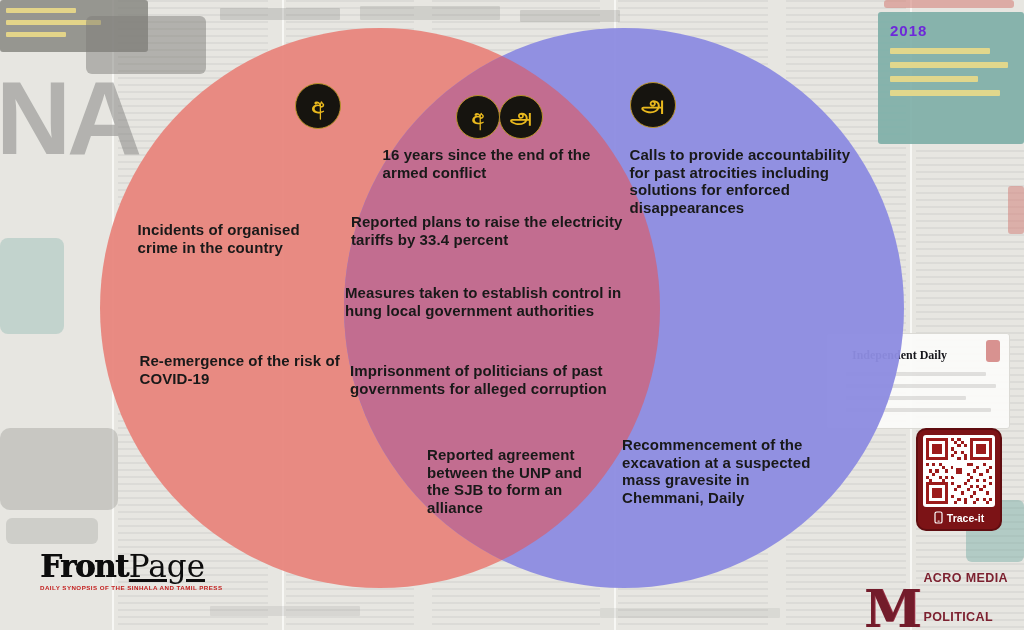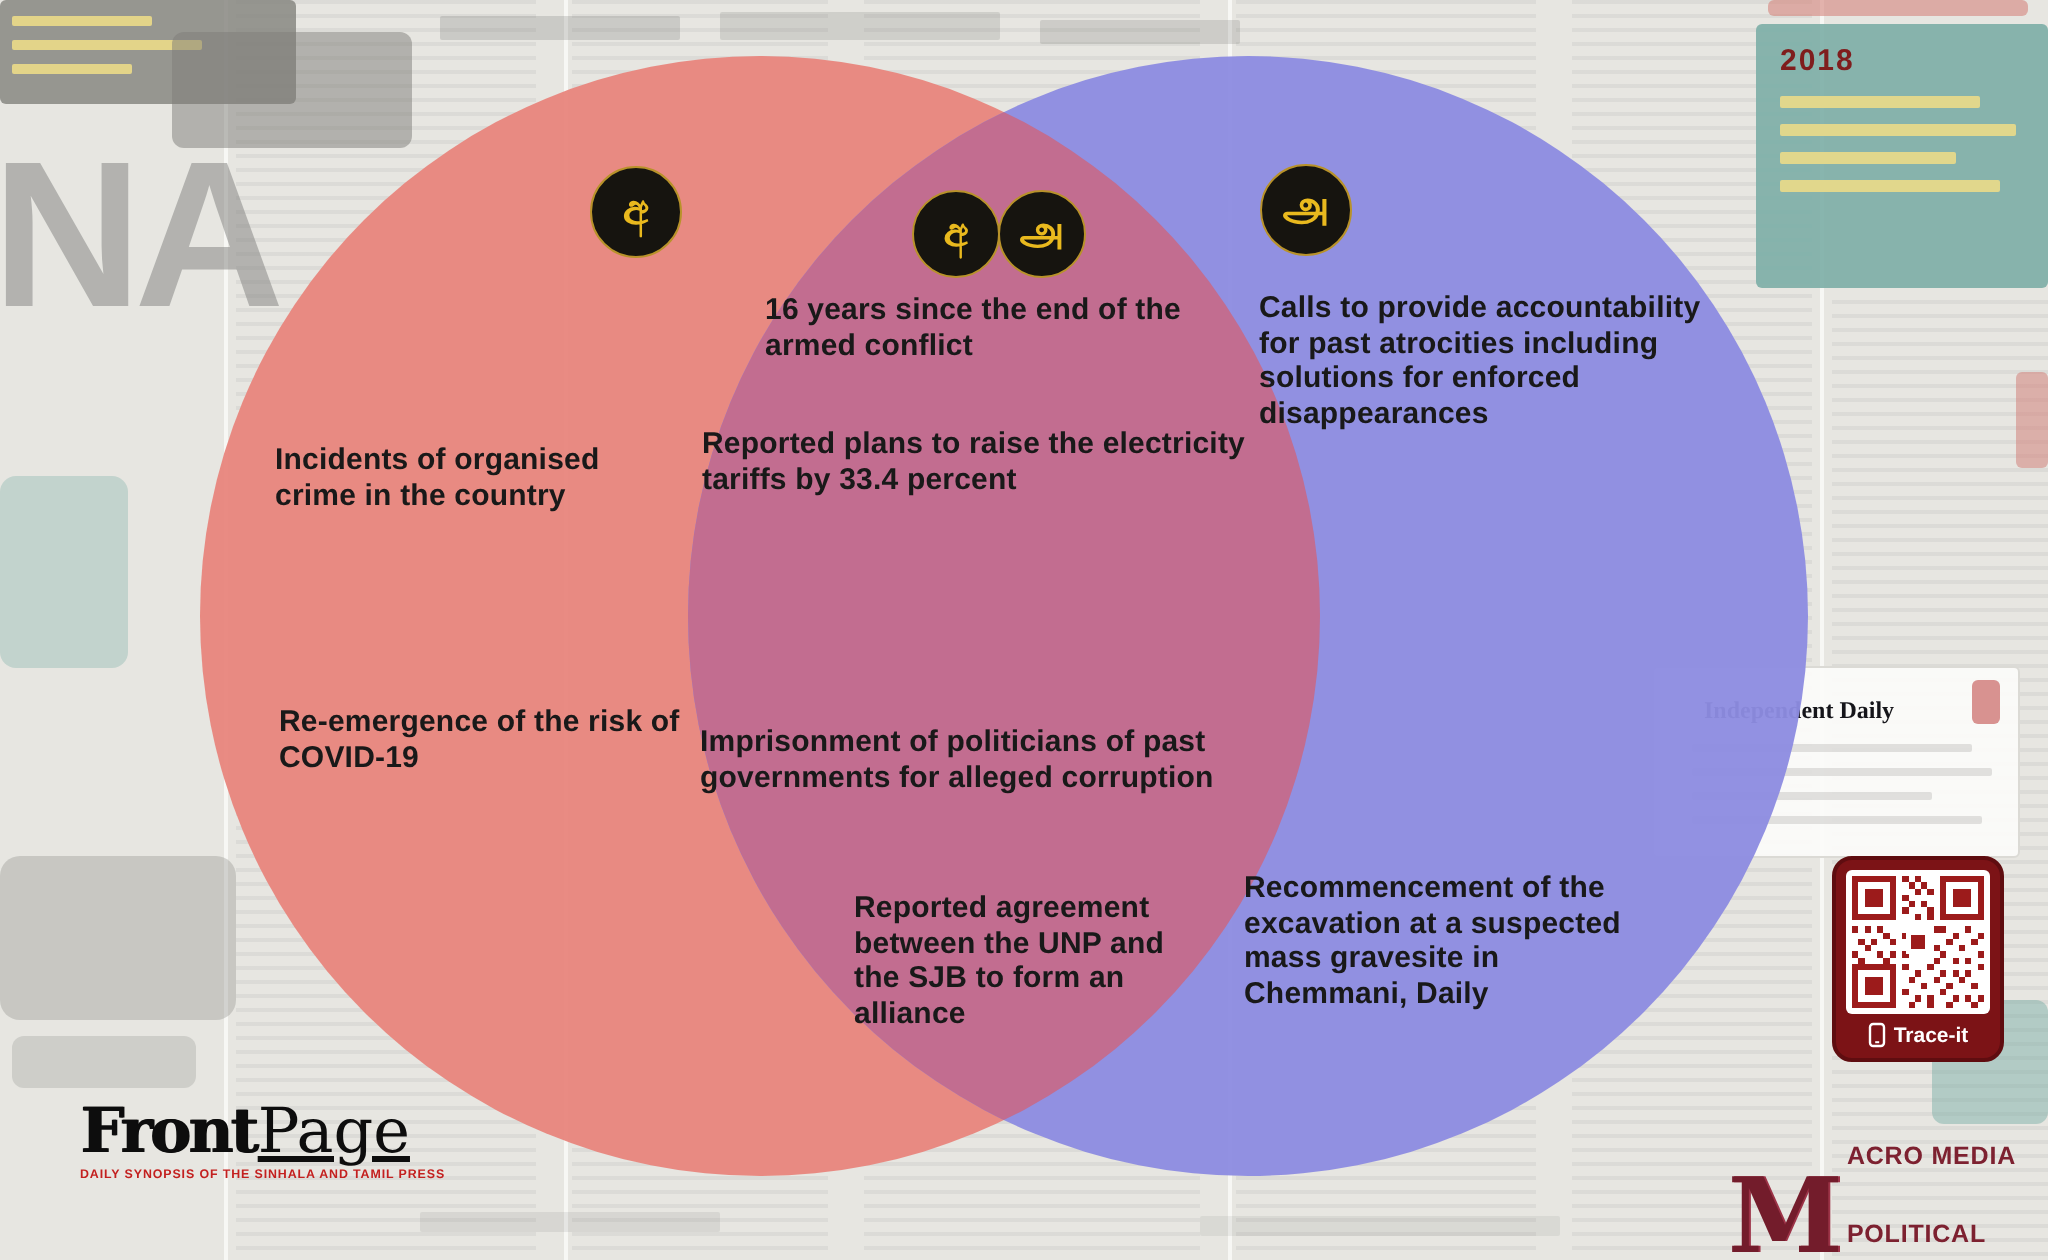--- a/index.html
+++ b/index.html
@@ -5,21 +5,21 @@
   html,body{margin:0;padding:0;background:#9a9a96;}
   .canvas{position:relative;width:1024px;height:630px;overflow:hidden;background:#dcdbd6;font-family:"Liberation Sans",sans-serif;}
   
   .bg{position:absolute;inset:0;}
   .texcol{position:absolute;background:repeating-linear-gradient(to bottom,rgba(40,40,40,.10) 0 2px,transparent 2px 7px);}
   .vline{position:absolute;top:0;bottom:0;width:2px;background:rgba(255,255,255,.8);}
   .blk{position:absolute;border-radius:3px;}
   .ybar{position:absolute;height:5px;background:rgba(228,200,62,.9);border-radius:1px;}
   .gbar{position:absolute;height:4px;background:rgba(0,0,0,.18);border-radius:1px;}
   .ghost{position:absolute;font-weight:800;color:rgba(42,42,42,.5);letter-spacing:-4px;line-height:1;font-size:104px;}
-  .frag2018{position:absolute;color:#7f1d1d;font-weight:700;font-size:15px;letter-spacing:1px;}
+  .frag2018{position:absolute;color:#6d28d9;font-weight:700;font-size:15px;letter-spacing:1px;}
   .fragdaily{position:absolute;color:#15151a;font-weight:700;font-family:"Liberation Serif",serif;font-size:12px;white-space:nowrap;}
   .wash{position:absolute;inset:0;background:rgba(246,245,241,.42);}
   
   .circle{position:absolute;top:28px;width:560px;height:560px;border-radius:50%;z-index:2;}
   .c-left{left:100px;background:rgba(232,134,126,.96);}
   .c-right{left:344px;background:rgba(142,141,225,.96);}
   .olap{position:absolute;left:100px;top:28px;width:560px;height:560px;border-radius:50%;overflow:hidden;z-index:3;}
   .olap>div{position:absolute;left:244px;top:0;width:560px;height:560px;border-radius:50%;background:#c26d90;}
   .badge{position:absolute;background:#16140f;border:1px solid #b8922a;border-radius:50%;display:flex;align-items:center;justify-content:center;color:#e9b91e;font-weight:700;z-index:4;}
   .vtext{position:absolute;transform:translate(-50%,-50%);text-align:left;font-weight:700;color:#191919;font-size:15px;line-height:1.18;z-index:5;letter-spacing:.1px;}
@@ -110,20 +110,21 @@
   </div>
   <div class="badge" style="left:630px;top:82px;width:44px;height:44px;font-size:21px">
     <span>அ</span>
   </div>
 
   <div class="vtext" style="left:240px;top:239px;width:205px">Incidents of organised crime in the country</div>
   <div class="vtext" style="left:247px;top:370px;width:215px">Re-emergence of the risk of COVID-19</div>
 
   <div class="vtext" style="left:500px;top:164px;width:235px">16 years since the end of the armed conflict</div>
   <div class="vtext" style="left:501px;top:231px;width:300px">Reported plans to raise the electricity tariffs by 33.4 percent</div>
+  <div class="vtext" style="left:500px;top:302px;width:310px">Measures taken to establish control in hung local government authorities</div>
   <div class="vtext" style="left:500px;top:380px;width:300px">Imprisonment of politicians of past governments for alleged corruption</div>
   <div class="vtext" style="left:507px;top:481px;width:160px">Reported agreement between the UNP and the SJB to form an alliance</div>
 
   <div class="vtext" style="left:742px;top:181px;width:225px">Calls to provide accountability for past atrocities including solutions for enforced disappearances</div>
   <div class="vtext" style="left:722px;top:471px;width:200px">Recommencement of the excavation at a suspected mass gravesite in Chemmani, Daily</div>
 
   <div class="fp">
     <div class="fp-title">
       <span class="fp-front">Front</span><span class="fp-page">Page</span>
     </div>

